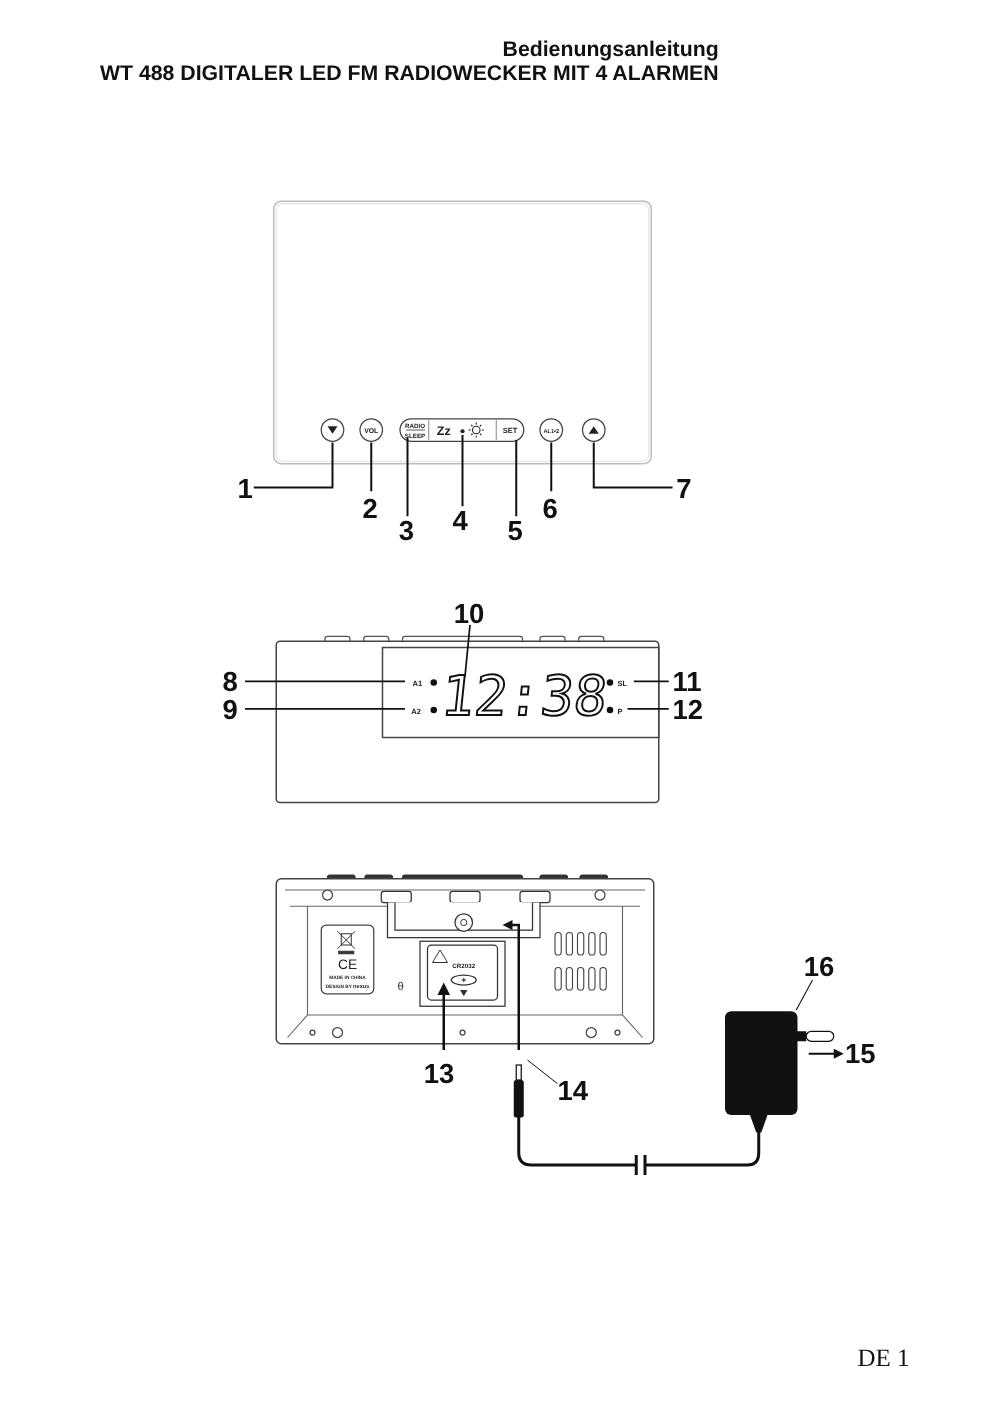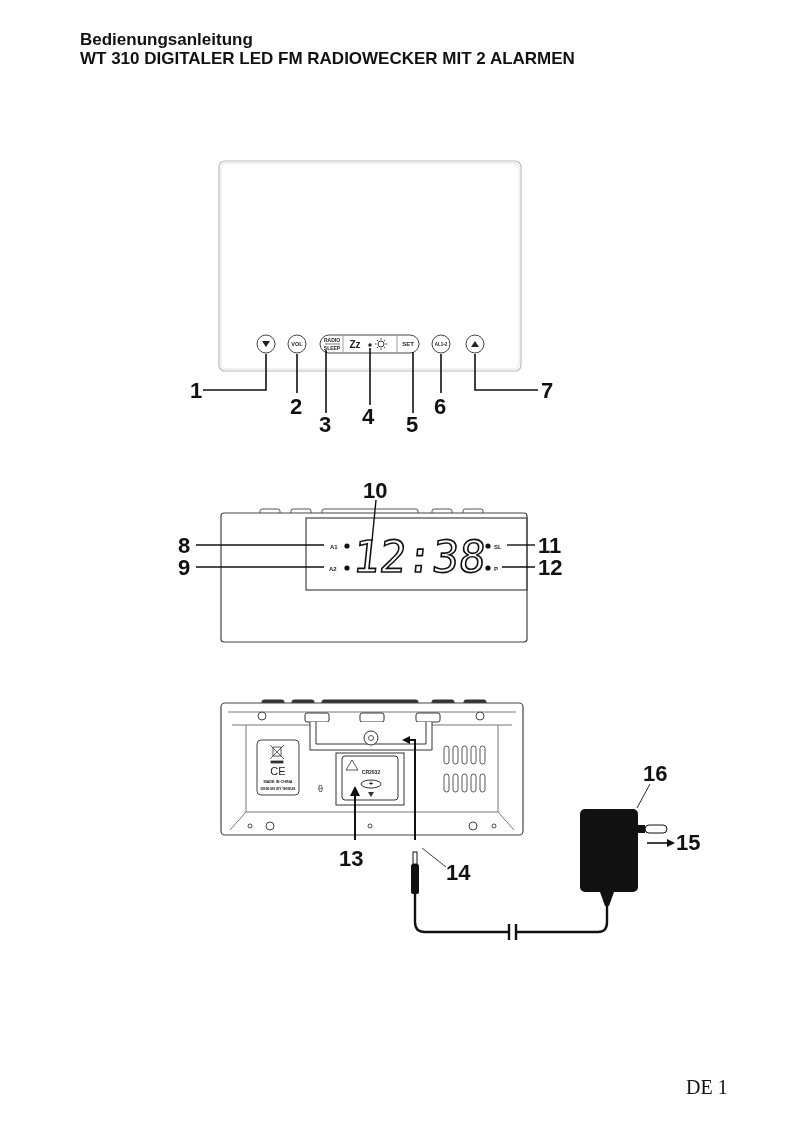--- a/index.html
+++ b/index.html
@@ -1,29 +1,29 @@
 <!DOCTYPE html>
 <html><head>
 <meta charset="utf-8">
 <style>
   html, body { margin: 0; padding: 0; background: #ffffff; }
   body { width: 802px; height: 1134px; position: relative; overflow: hidden; font-family: "Liberation Sans", sans-serif; color: #111; }
   .title { position: absolute; left: 80px; top: 30px; font-weight: bold; font-size: 17px; line-height: 19px; }
-  .title div { white-space: nowrap; }
+  .title div { white-space: nowrap; text-align: right; }
   .footer { position: absolute; left: 686px; top: 1076px; font-family: "Liberation Serif", serif; font-size: 20px; }
   svg { position: absolute; left: 0; top: 0; }
   .num { font-family: "Liberation Sans", sans-serif; font-weight: bold; font-size: 22px; fill: #111; }
   .tiny { font-family: "Liberation Sans", sans-serif; font-weight: bold; fill: #222; }
 </style>
 </head>
 <body>
 
 <div class="title">
   <div>Bedienungsanleitung</div>
-  <div>WT 310 DIGITALER LED FM RADIOWECKER MIT 2 ALARMEN</div>
+  <div>WT 488 DIGITALER LED FM RADIOWECKER MIT 4 ALARMEN</div>
 </div>
 
 <svg width="802" height="1134" viewBox="0 0 802 1134">
 
   <g>
     <rect x="219" y="161" width="302" height="210" rx="6" fill="none" stroke="#bbb" stroke-width="1.2"></rect>
     <rect x="221" y="163" width="298" height="206" rx="5" fill="none" stroke="#ddd" stroke-width="0.8"></rect>
 
     <g>
       <circle cx="266" cy="344" r="9" fill="#fff" stroke="#444" stroke-width="1"></circle>

